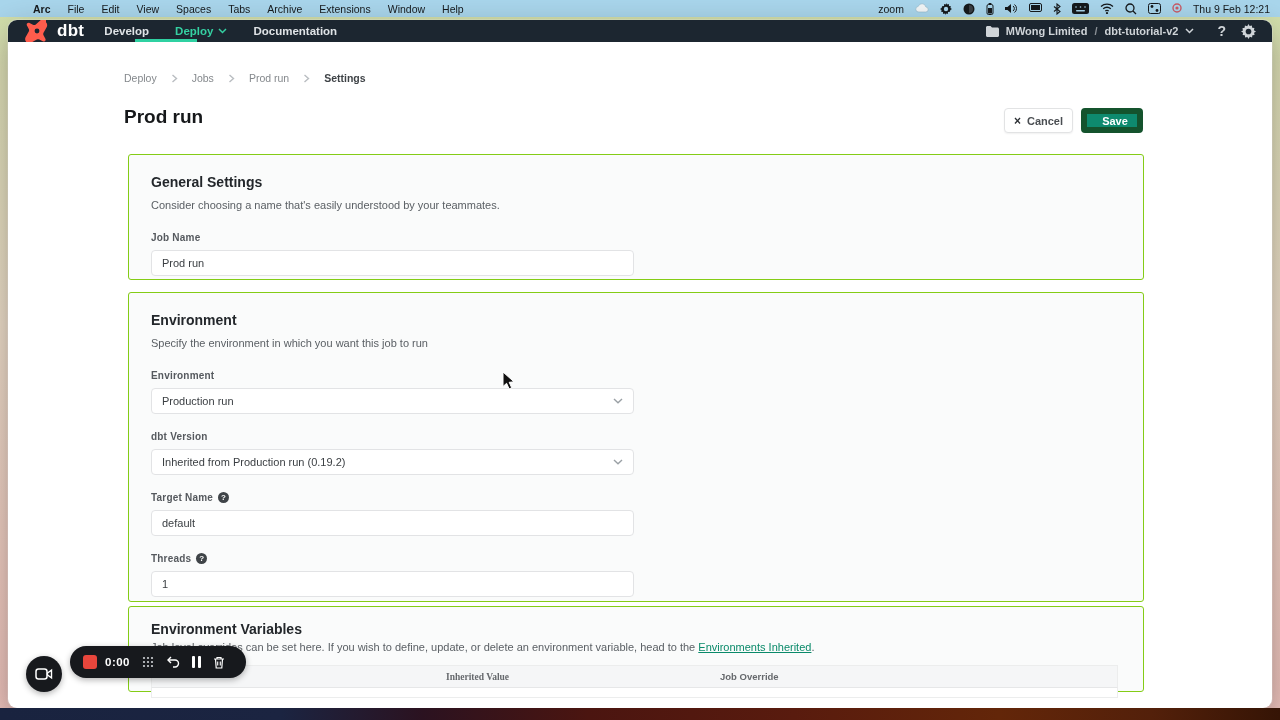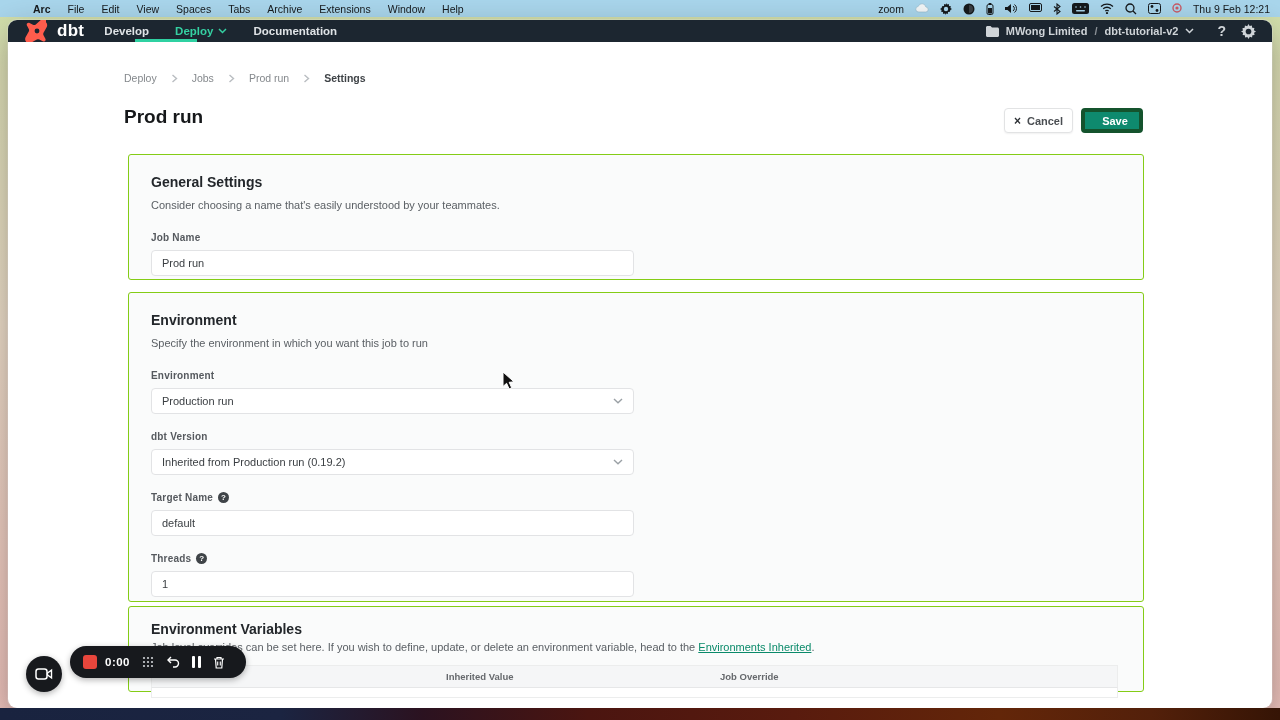--- a/index.html
+++ b/index.html
@@ -60,21 +60,21 @@
   .breadcrumb .crumb.current{ color:#3f4347; font-weight:700; }
   .breadcrumb svg{ display:block; }
 
   .page-title{ position:absolute; left:116px; top:64px; font-size:19px; font-weight:700; color:#16181a; }
 
   .btn{ position:absolute; top:66px; height:25px; display:flex; align-items:center; gap:6px;
         border-radius:4px; font-size:11px; font-weight:600; cursor:pointer; padding:0 12px; }
   .btn-cancel{ left:996px; width:69px; background:#fff; border:1px solid #e2e3e4; color:#4a4e52;
                box-shadow:0 1px 2px rgba(0,0,0,.06); justify-content:center; }
   .btn-cancel .x{ font-size:12px; font-weight:700; color:#2d3135; }
-  .btn-save{ left:1073px; width:62px; background:#0e8a6e; border:4px solid #14532d; color:#fff; justify-content:center; }
+  .btn-save{ left:1073px; width:62px; background:#0e8a6e; border:6px solid #14532d; color:#fff; justify-content:center; }
 
   .card{ position:absolute; left:120px; width:1016px; background:#fafbfb; border:1px solid #84cc16; border-radius:3px; padding:19px 22px; }
   .card h2{ font-size:14px; font-weight:700; color:#23272b; margin-bottom:9px; }
   .card .desc{ font-size:11px; color:#5b6065; margin-bottom:21px; }
   .card-general{ top:112px; height:126px; }
   .card-env{ top:250px; height:310px; }
   .card-vars{ top:564px; height:86px; padding-top:14px; }
   .card-vars h2{ margin-bottom:4px; }
   .card-vars .desc{ margin-bottom:0; }
 
@@ -88,21 +88,21 @@
   }
   .select{ cursor:pointer; }
   .select .chev{ margin-left:auto; display:inline-flex; }
 
   .link{ color:#0a8a6a; text-decoration:underline; cursor:pointer; }
 
   .ev-table{ margin-top:12px; width:967px; }
   .ev-head{ display:flex; height:22px; background:#f5f6f7; border:1px solid #eceded; border-bottom:none; align-items:center;
             font-size:9.5px; font-weight:700; color:#66696d; }
   .ev-head .c1{ width:294px; }
-  .ev-head .c2{ width:274px; }
+  .ev-head .c2{ width:274px;font-family:Liberation Serif, serif; }
   .ev-head .c3{ flex:1; }
   .ev-row{ height:11px; background:#fff; border:1px solid #eceded; border-top:1px solid #e6e7e8; }
 
   
   .rec-cam{
     position:absolute; left:26px; top:656px; width:36px; height:36px; border-radius:50%;
     background:#17191d; display:flex; align-items:center; justify-content:center; z-index:30; cursor:pointer;
     box-shadow:0 2px 6px rgba(0,0,0,.3);
   }
   .rec-bar{

